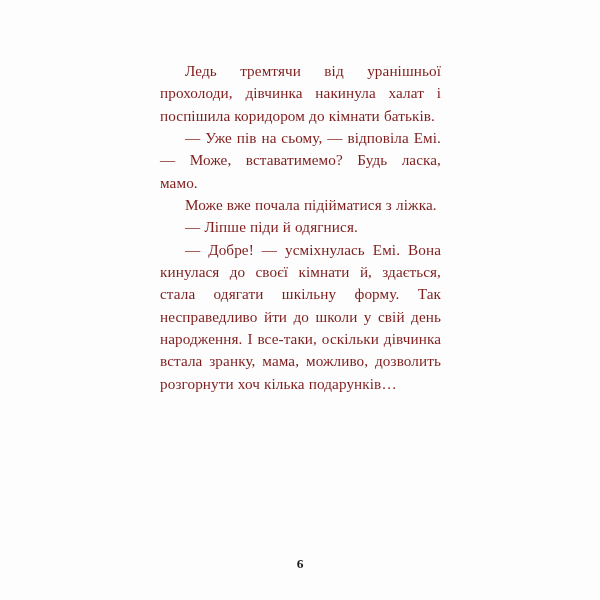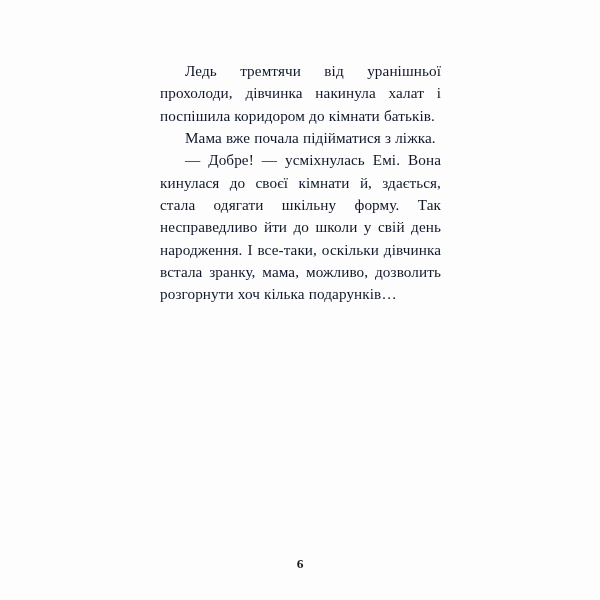--- a/index.html
+++ b/index.html
@@ -28,21 +28,21 @@
     top: 60px;
     width: 281px;
   }
   .para {
     margin: 0;
     text-indent: 25px;
     text-align: justify;
     text-align-last: left;
     font-size: 15.2px;
     line-height: 22.35px;
-    color: #0f172a;
+    color: #7f1d1d;
     letter-spacing: 0.1px;
     word-spacing: 0.2px;
     -webkit-font-smoothing: antialiased;
     hyphens: manual;
   }
   .para.last-justified {
     text-align: justify;
     text-align-last: left;
   }
   .page-number {
@@ -57,19 +57,21 @@
     font-family: "Liberation Serif", "DejaVu Serif", serif;
   }
 </style>
 </head>
 <body>
 
 <div class="page">
 
   <div class="text-block">
     <p class="para">Ледь тремтячи від уранішньої прохолоди, дівчинка накинула халат і поспішила коридором до кімнати батьків.</p>
-    <p class="para">Мама вже почала підійматися з ліжка.</p>
+    <p class="para">— Уже пів на сьому, — відповіла Емі. — Може, вставатимемо? Будь ласка, мамо.</p>
+    <p class="para">Може вже почала підійматися з ліжка.</p>
+    <p class="para">— Ліпше піди й одягнися.</p>
     <p class="para last-justified">— Добре! — усміхнулась Емі. Вона кинулася до своєї кімнати й, здається, стала одягати шкільну форму. Так несправедливо йти до школи у свій день народження. І все-таки, оскільки дівчинка встала зранку, мама, можливо, дозволить розгорнути хоч кілька подарунків…</p>
   </div>
 
   <div class="page-number">6</div>
 
 </div>
 
 </body></html>

